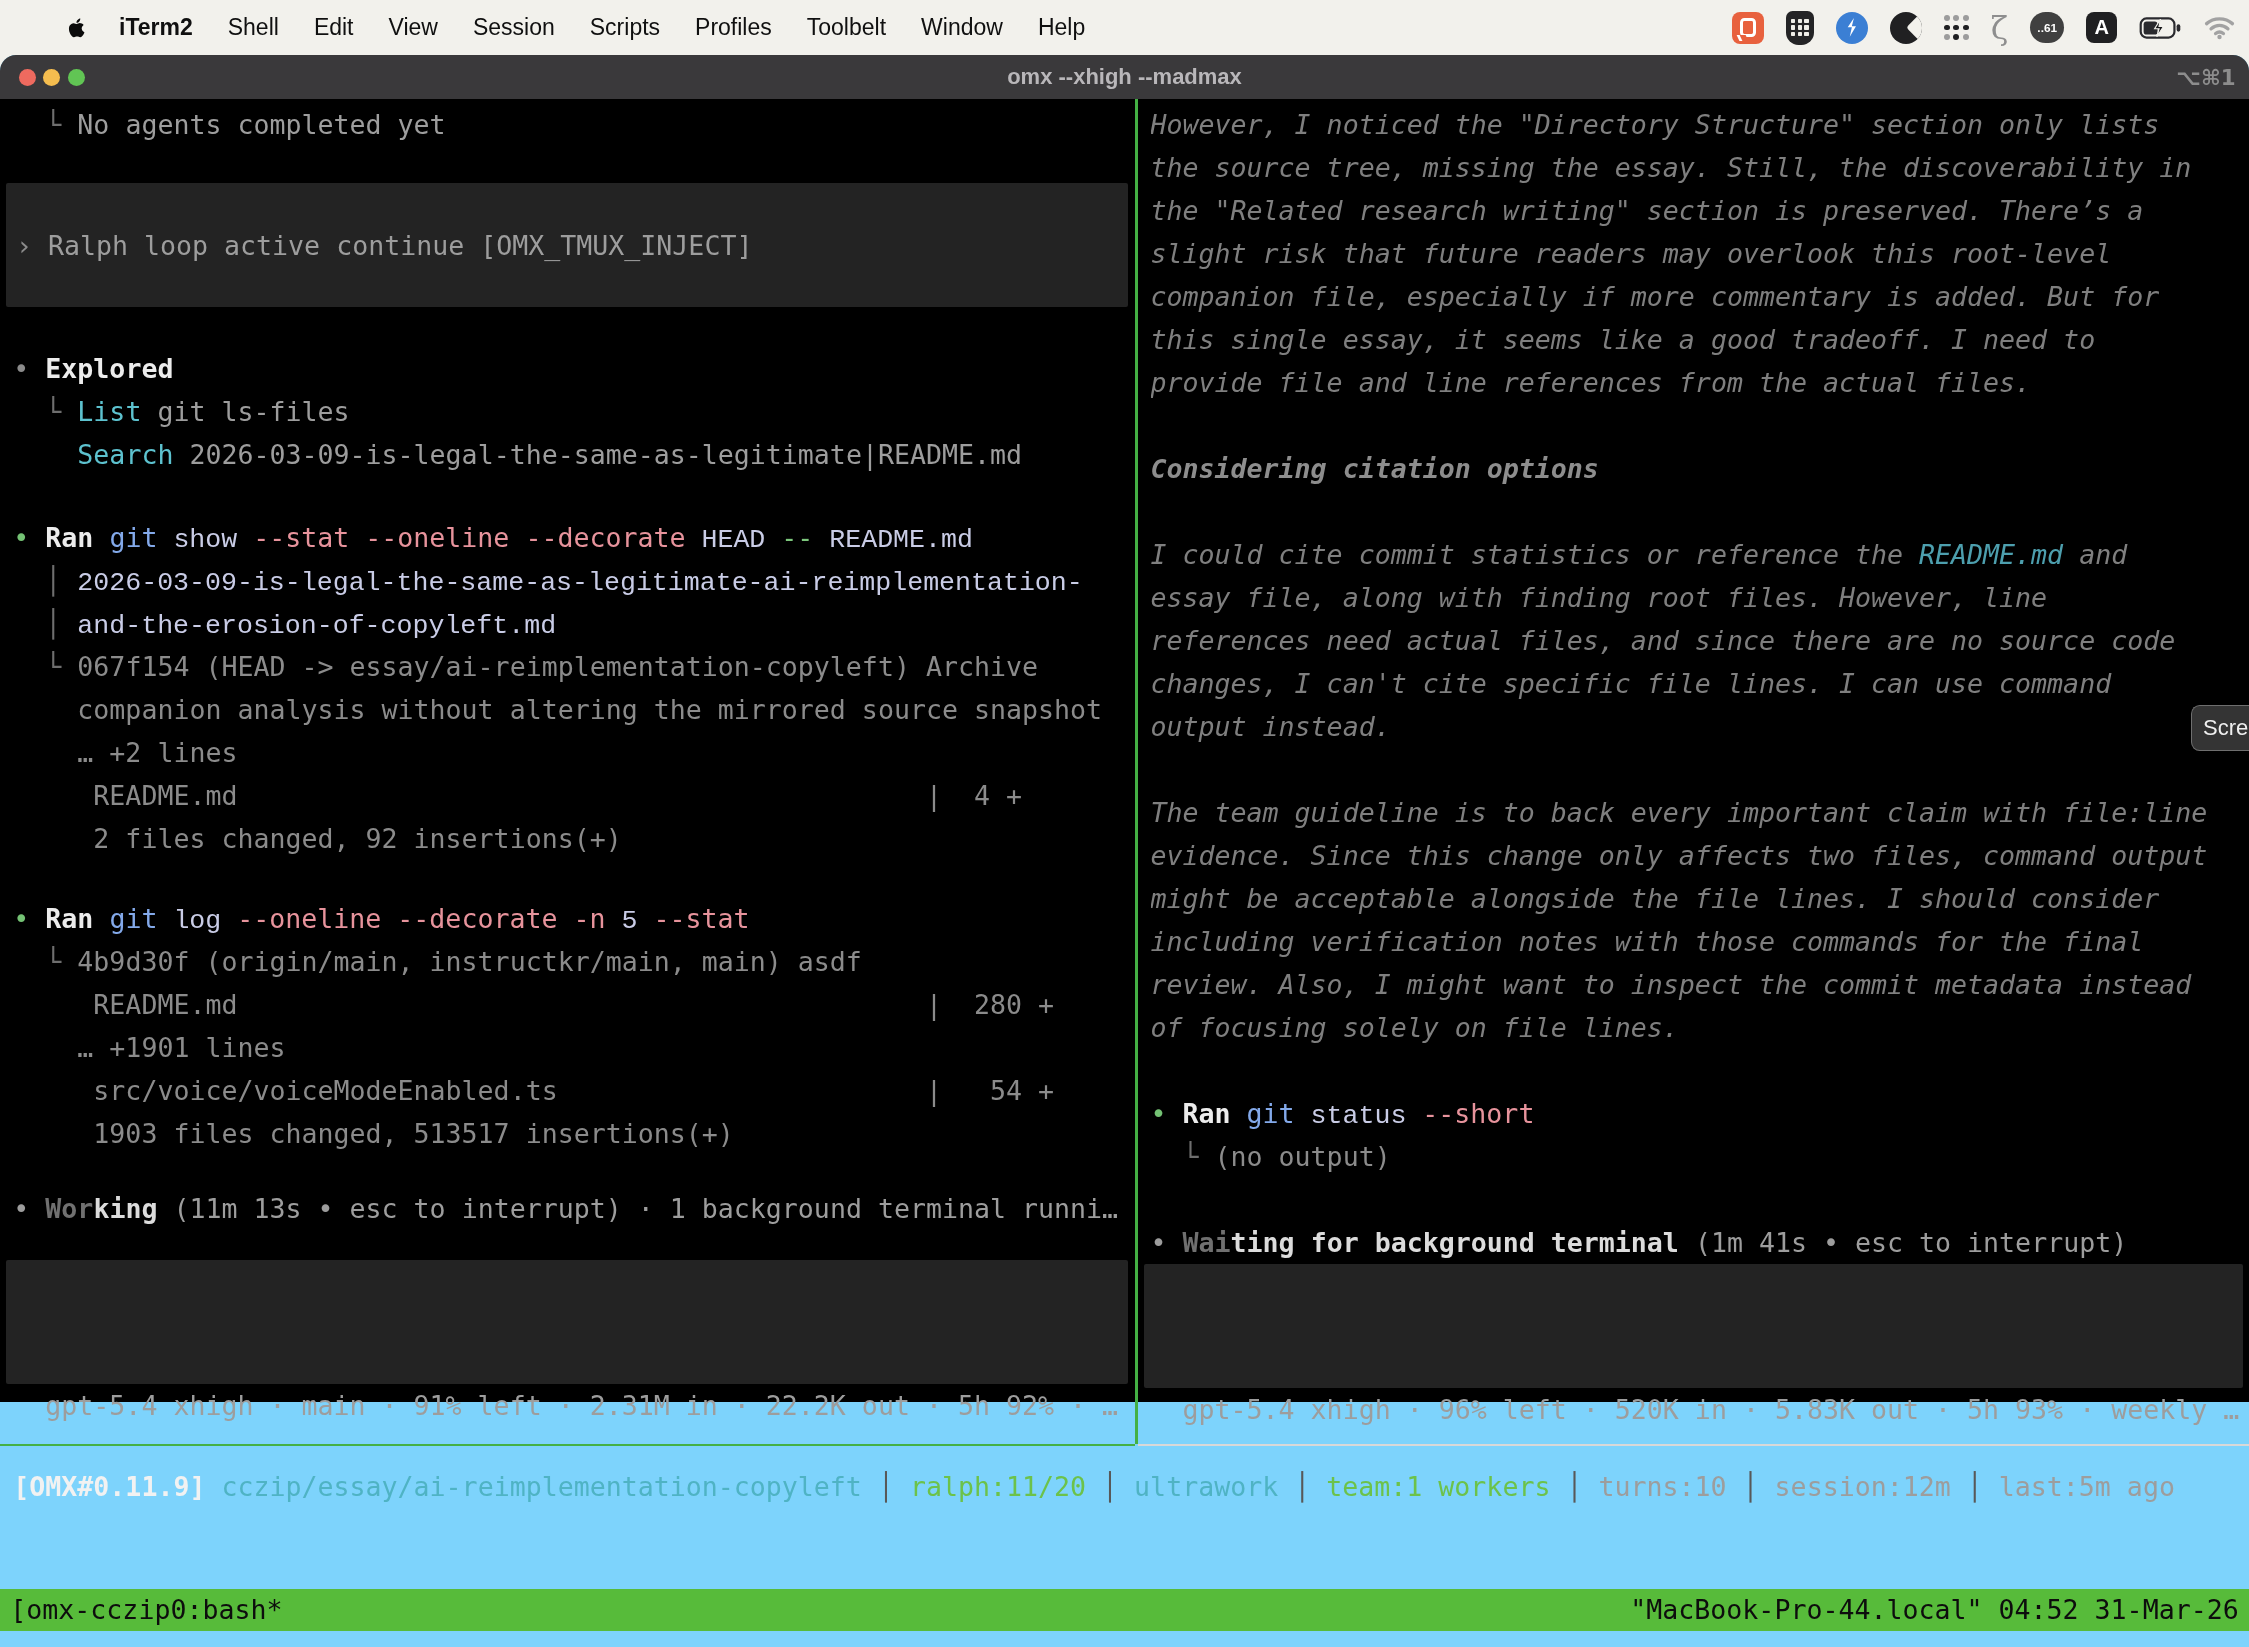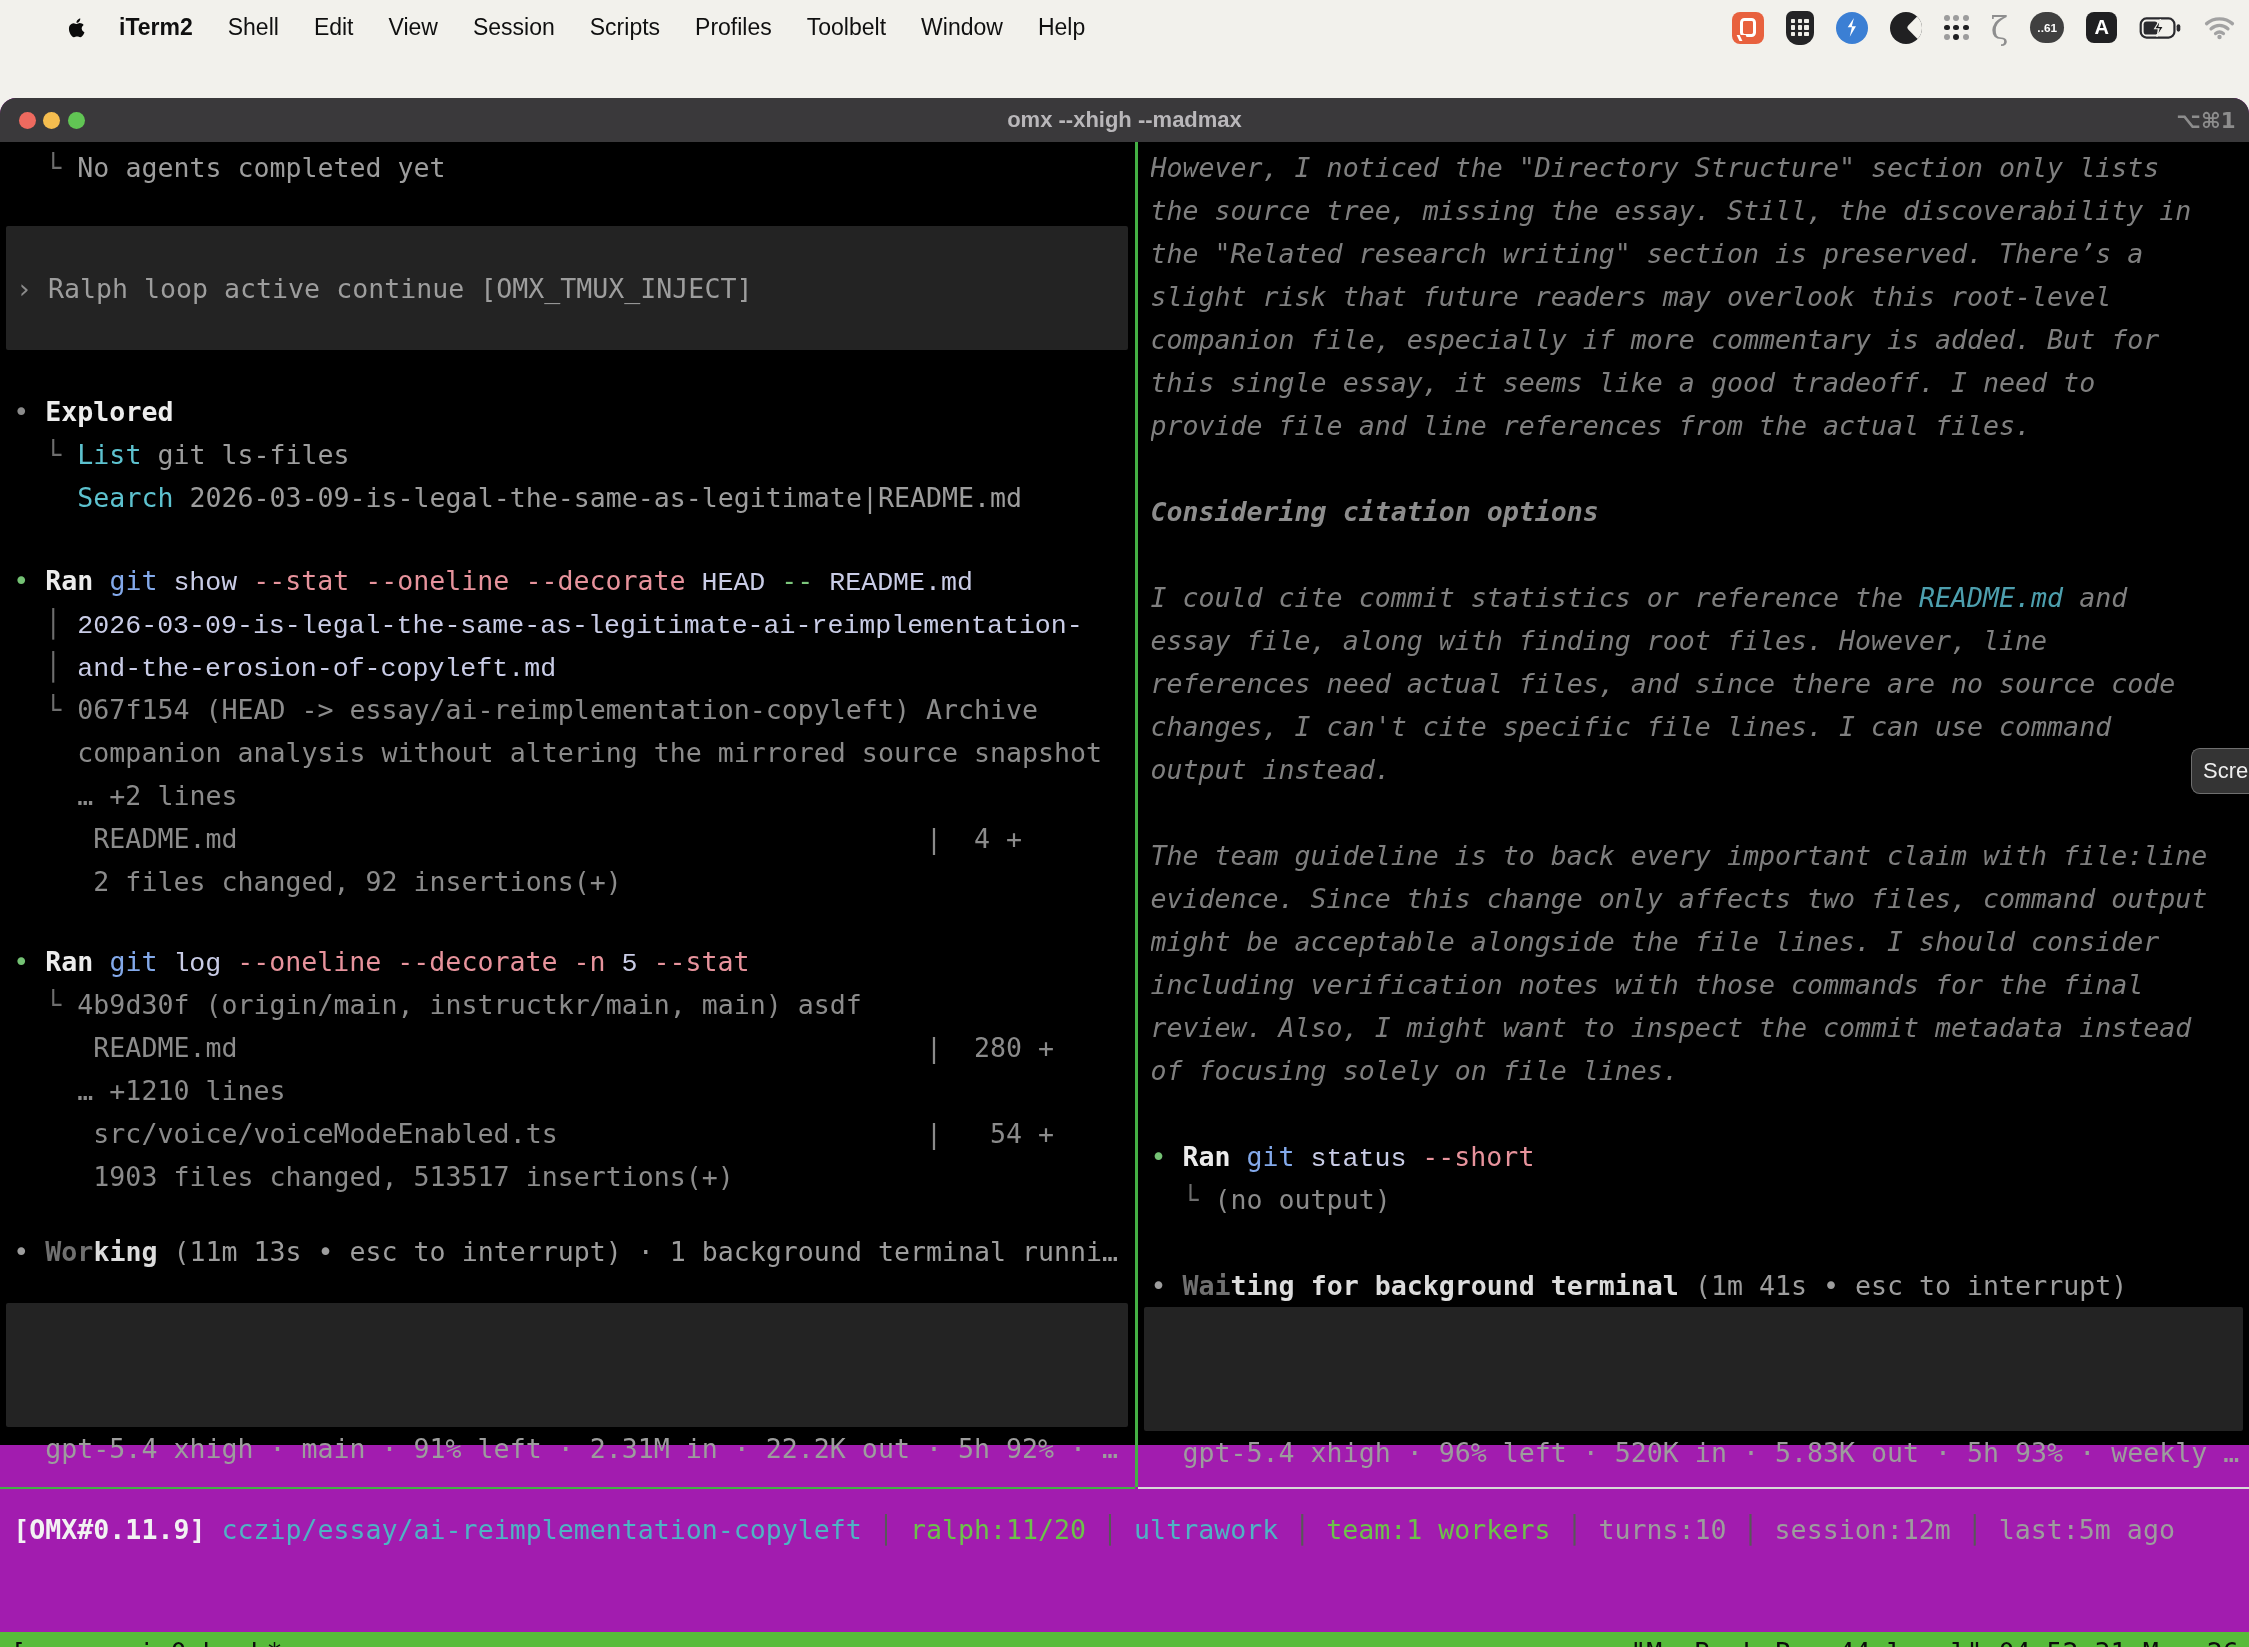--- a/index.html
+++ b/index.html
@@ -24,21 +24,21 @@
   .ic-grid{display:grid;grid-template-columns:repeat(3,5.9px);grid-auto-rows:5.9px;gap:3.7px;}
   .ic-grid i{border-radius:50%;}
   .ic-grid i.lt{background:#9c9c9c;} .ic-grid i.dk{background:#1f1f21;}
   .ic-hook{font-family:"DejaVu Serif",serif;font-size:32px;color:#8e8e8e;line-height:32px;}
   .ic-61{min-width:34px;height:31px;padding:0 4.4px;background:#404040;border-radius:15.5px;color:#fff;
          font:bold 11.8px "Liberation Sans",sans-serif;display:flex;align-items:center;justify-content:center;}
   .ic-a{width:31px;height:31px;background:#202022;border-radius:8px;color:#fff;
         font:bold 20px "Liberation Sans",sans-serif;display:flex;align-items:center;justify-content:center;}
 
   
-  .window{position:absolute;top:55px;left:0;right:0;bottom:0;background:#a21caf;border-radius:16px 16px 0 0;overflow:hidden;margin-top:43px;}
+  .window{position:absolute;top:55px;left:0;right:0;bottom:0;background:#7dd3fc;border-radius:16px 16px 0 0;overflow:hidden;}
   .titlebar{height:44px;background:#3a393b;position:relative;display:flex;align-items:center;justify-content:center;}
   .lights{position:absolute;left:19px;top:0;height:44px;display:flex;align-items:center;gap:7.4px;}
   .light{width:17px;height:17px;border-radius:50%;}
   .light.red{background:#ee6a5f;} .light.yellow{background:#f5bd4f;} .light.green{background:#61c554;}
   .win-title{font:bold 22px "Liberation Sans",sans-serif;color:#b9b7ba;}
   .win-shortcut{position:absolute;right:13.3px;font:bold 21.4px "DejaVu Sans",sans-serif;color:#8d8d8d;}
 
   
   .term{position:absolute;top:44px;left:0;right:0;height:1303px;background:#000;
         font:26.6px/43px "DejaVu Sans Mono",monospace;}
@@ -204,21 +204,21 @@
           <div class="t-line"><span class="c-dg">    companion analysis without altering the mirrored source snapshot</span></div>
           <div class="t-line"><span class="c-dg">    … +2 lines</span></div>
           <div class="t-line"><span class="c-dg">     README.md                                           |  4 +</span></div>
           <div class="t-line"><span class="c-dg">     2 files changed, 92 insertions(+)</span></div>
         </div>
       <div class="sp50"></div>
       <div>
           <div class="t-line"><span class="c-gb">• </span><span class="c-w">Ran</span><span class="c-g"> </span><span class="c-blu">git</span><span class="c-lav"> log </span><span class="c-pk">--oneline --decorate -n</span><span class="c-lav"> 5 </span><span class="c-pk">--stat</span></div>
           <div class="t-line"><span class="c-dgt">  └ </span><span class="c-dg">4b9d30f (origin/main, instructkr/main, main) asdf</span></div>
           <div class="t-line"><span class="c-dg">     README.md                                           |  280 +</span></div>
-          <div class="t-line"><span class="c-dg">    … +1210 lines</span></div>
+          <div class="t-line"><span class="c-dg">    … +1901 lines</span></div>
           <div class="t-line"><span class="c-dg">     src/voice/voiceModeEnabled.ts                       |   54 +</span></div>
           <div class="t-line"><span class="c-dg">     1903 files changed, 513517 insertions(+)</span></div>
         </div>
       <div class="sp44"></div>
       <div>
           <div class="t-line"><span class="c-g">• </span><span class="c-shA">Wor</span><span class="c-shB">king</span><span class="c-g"> (11m 13s • esc to interrupt) · 1 background terminal runni…</span></div>
         </div>
       <div class="sp40"></div>
       <div class="tbox">
         <div class="t-line">

